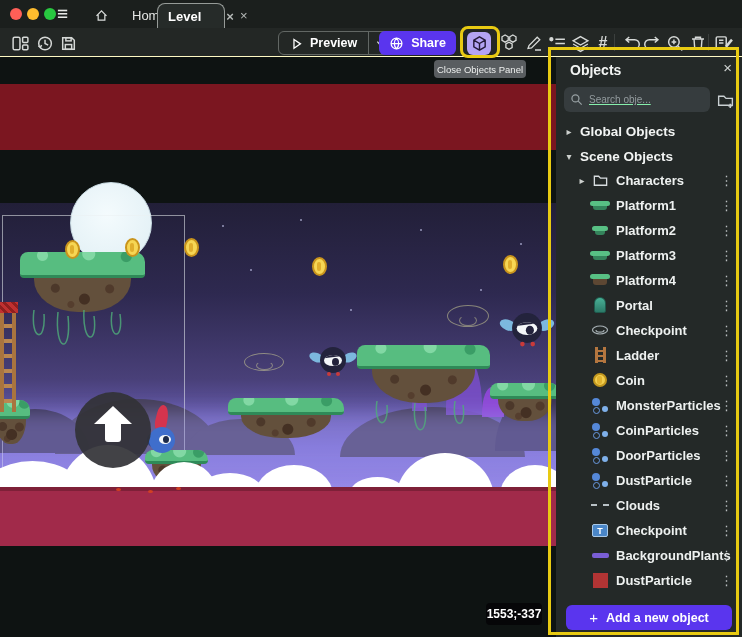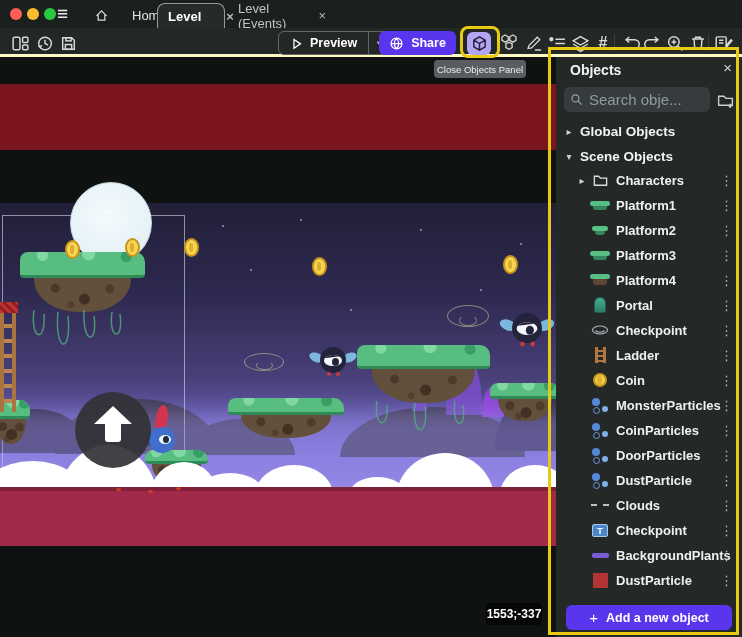--- a/index.html
+++ b/index.html
@@ -15,21 +15,21 @@
   .tab{position:absolute;top:3px;height:25px;display:flex;align-items:center;gap:23px;
     padding:0 10px;color:#c9ccca;font-size:13px;border-radius:8px 8px 0 0;}
   .tab .x{font-size:13px;color:#b6bab8;margin-left:2px;}
   .tab-home{left:84px;width:70px;color:#e4e6e4;}
   .tab-level{left:157px;width:68px;background:#262b29;border:1px solid #969b98;border-bottom:none;
     color:#fff;font-weight:bold;}
   .tab-events{left:228px;width:108px;color:#c2c5c3;}
   .ticon{width:15px;height:15px;flex:none;}
 
   
-  .toolbar{position:absolute;left:0;top:28px;width:742px;height:29px;background:#232725;border-bottom:3px solid #fef9c3;}
+  .toolbar{position:absolute;left:0;top:28px;width:742px;height:29px;background:#232725;border-bottom:1px solid #fef9c3;}
   .tbi{position:absolute;top:3px;width:24px;height:24px;display:flex;align-items:center;justify-content:center;cursor:pointer;}
   .tbi svg{display:block;}
   .sep{position:absolute;top:6px;width:1px;height:17px;background:#3c403e;}
   .btn-preview{position:absolute;left:278px;top:3px;height:24px;display:flex;align-items:stretch;
     border:1px solid #626764;border-radius:6px;color:#fff;}
   .btn-preview .main{display:flex;align-items:center;gap:7px;padding:0 11px;font-size:12.5px;font-weight:bold;}
   .btn-preview .chev{display:flex;align-items:center;justify-content:center;width:22px;border-left:1px solid #626764;}
   .btn-share{position:absolute;left:379px;top:3px;height:24px;width:77px;background:#5a35ee;border-radius:6px;
     display:flex;align-items:center;justify-content:center;gap:7px;color:#fff;font-size:12.5px;font-weight:bold;cursor:pointer;}
   .cube-active{background:#b4a4f4;border-radius:6px;width:26px;height:23px;display:flex;align-items:center;justify-content:center;}
@@ -98,22 +98,22 @@
   .btn-up::after{content:"";position:absolute;left:30px;top:31px;width:16px;height:19px;background:#fff;border-radius:0 0 3px 3px;}
   .coord-badge{position:absolute;left:486px;top:546px;width:56px;height:22px;background:rgba(5,5,8,.9);
     border-radius:4px;color:#fff;font-size:12px;font-weight:bold;display:flex;align-items:center;justify-content:center;z-index:9;}
 
   
   .panel{position:absolute;left:556px;top:57px;width:186px;height:580px;background:#242928;}
   .panel-title{position:absolute;left:14px;top:0;height:27px;line-height:27px;font-size:14px;font-weight:bold;color:#f2f4f3;}
   .panel-close{position:absolute;right:10px;top:2px;font-size:15px;color:#cfd3d1;cursor:pointer;}
   .search-wrap{position:absolute;left:8px;top:30px;width:146px;height:25px;background:#363c3e;border-radius:6px;
     display:flex;align-items:center;padding:0 6px;gap:5px;}
-  .search-wrap input{flex:1;min-width:0;background:transparent;border:none;outline:none;color:#c4b5fd;font-size:15px;
-    font-family:"Liberation Sans",sans-serif;}
+  .search-wrap input{flex:1;min-width:0;background:transparent;border:none;outline:none;color:#86efac;font-size:10px;
+    font-family:"Liberation Sans",sans-serif;text-decoration:underline;}
   .search-wrap input::placeholder{color:#939b9e;}
   .folder-add{position:absolute;right:6px;top:32px;width:22px;height:22px;display:flex;align-items:center;justify-content:center;cursor:pointer;}
   .sect{position:absolute;left:0;width:186px;height:24px;display:flex;align-items:center;cursor:pointer;}
   .sect .tri{width:14px;text-align:center;margin-left:6px;font-size:10px;color:#cdd1cf;}
   .sect .lbl{font-size:13.5px;font-weight:bold;color:#f2f4f3;margin-left:4px;}
   .row{position:absolute;left:0;width:186px;height:24px;display:flex;align-items:center;cursor:pointer;}
   .row .tri{width:12px;margin-left:20px;font-size:10px;color:#cdd1cf;text-align:center;}
   .row .ic{margin-left:34px;width:20px;height:18px;display:flex;align-items:center;justify-content:center;flex:none;}
   .row.has-tri .ic{margin-left:2px;}
   .row .lbl{margin-left:6px;font-size:13px;font-weight:600;color:#eef1f0;white-space:nowrap;}
@@ -162,21 +162,20 @@
       <svg class="ticon" viewBox="0 0 18 18" fill="none" stroke="#d9dcda" stroke-width="1.5">
           <path d="M3,9.5 L9,3.5 15,9.5 M5,8 V14.5 H13 V8"></path>
         </svg>
       <span>Home</span>
     </div>
     <div class="tab tab-level">
       <span>Level</span>
       <span class="x">×</span>
     </div>
     <div class="tab tab-events">
-      <span>Level (Events)</span>
       <span class="x">×</span>
     </div>
   </div>
 
   <div class="toolbar">
     <span class="tbi" style="left:8px">
       <svg width="19" height="19" viewBox="0 0 18 18" fill="none" stroke="#d6d9d7" stroke-width="1.4">
           <rect x="2" y="3" width="6.5" height="12" rx="1.5"></rect>
           <rect x="11" y="3" width="5" height="5" rx="1"></rect>
           <rect x="11" y="10.5" width="5" height="4.5" rx="1"></rect>

